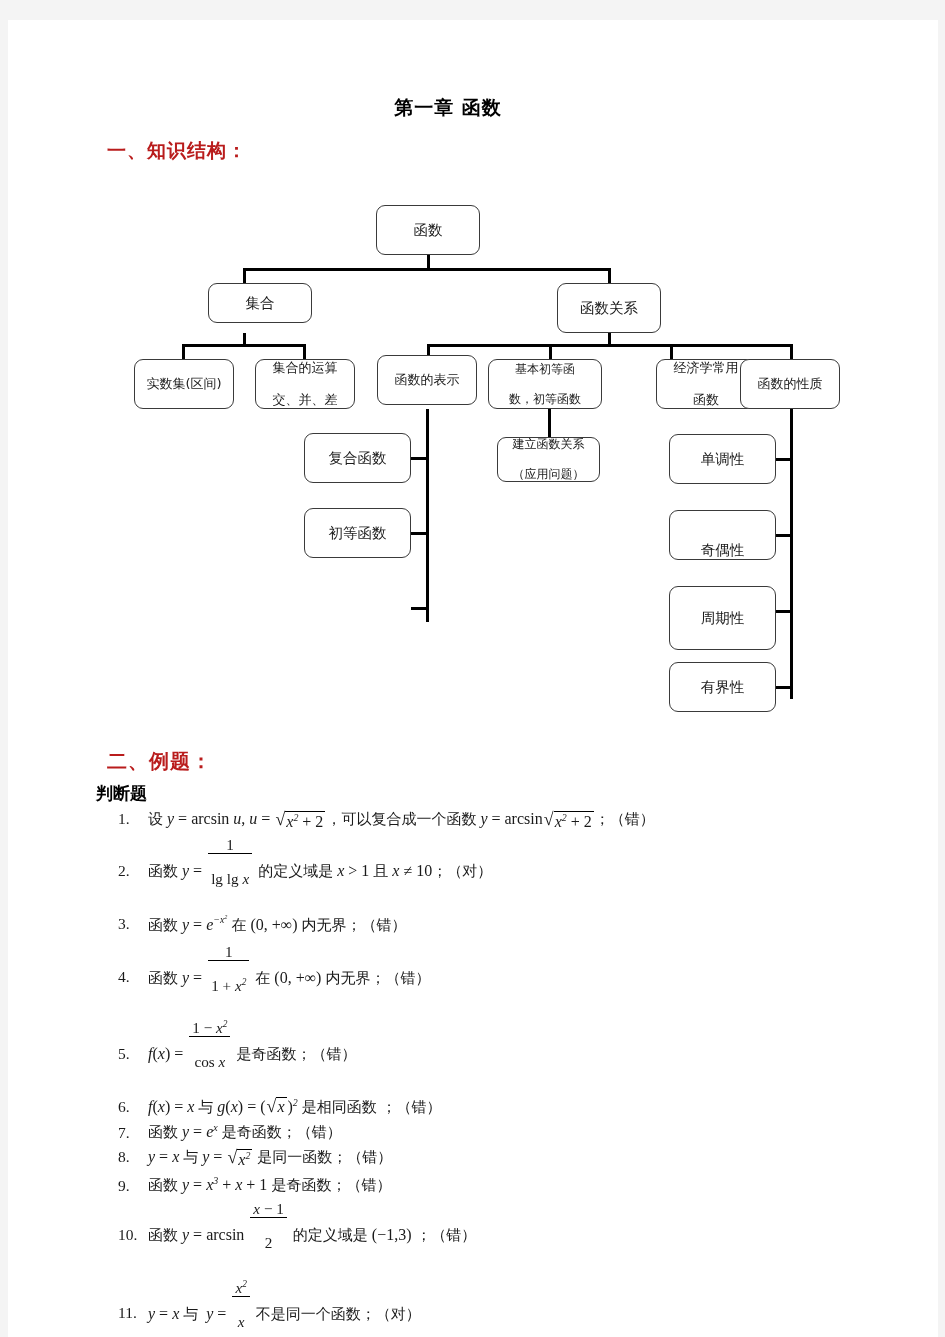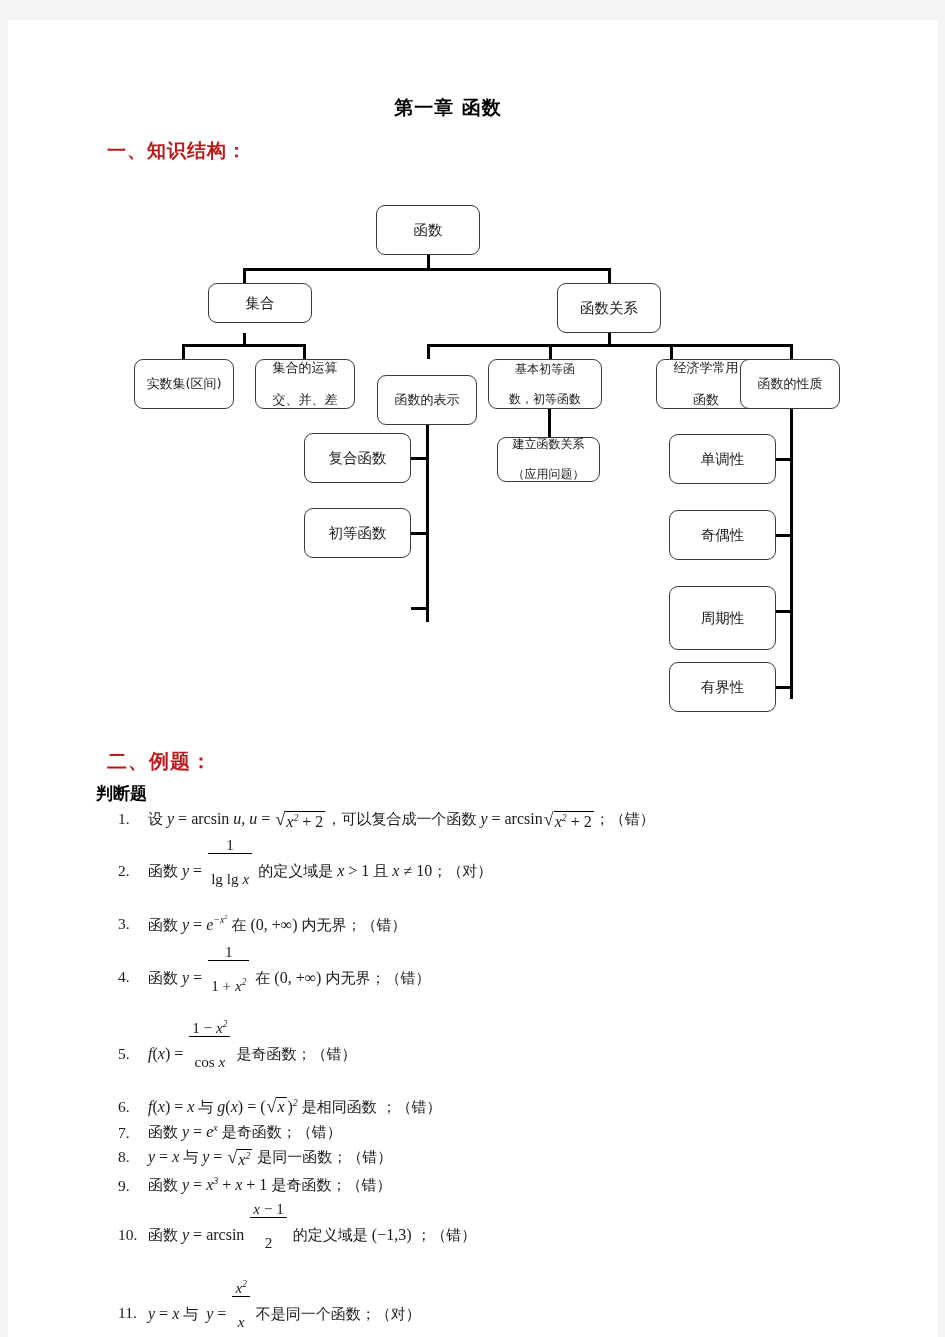--- a/index.html
+++ b/index.html
@@ -188,21 +188,21 @@
     <div class="line vline" style="left:541px; top:324px; height:15px;"></div>
     <div class="line vline" style="left:662px; top:324px; height:15px;"></div>
     <div class="line vline" style="left:782px; top:324px; height:15px;"></div>
 
     <div class="node small" style="left:126px; top:339px; width:100px; height:50px;">
       <span>实数集(区间)</span>
     </div>
     <div class="node small" style="left:247px; top:339px; width:100px; height:50px;">
       <span><span>集合的运算</span><br><span>交、并、差</span></span>
     </div>
-    <div class="node small" style="left:369px; top:355px; width:100px; height:50px;">
+    <div class="node small" style="left:369px; top:335px; width:100px; height:50px;">
       <span>函数的表示</span>
     </div>
     <div class="node tiny" style="left:480px; top:339px; width:114px; height:50px;">
       <span><span>基本初等函</span><br><span>数，初等函数</span></span>
     </div>
     <div class="node small" style="left:648px; top:339px; width:100px; height:50px;">
       <span><span>经济学常用</span><br><span>函数</span></span>
     </div>
     <div class="node small" style="left:732px; top:339px; width:100px; height:50px;">
       <span>函数的性质</span>
@@ -227,21 +227,21 @@
 
     <div class="line vline" style="left:781.5px; top:389px; height:290px;"></div>
     <div class="line hline" style="left:767px; top:438px; width:17px;"></div>
     <div class="line hline" style="left:767px; top:514px; width:17px;"></div>
     <div class="line hline" style="left:767px; top:590px; width:17px;"></div>
     <div class="line hline" style="left:767px; top:666px; width:17px;"></div>
 
     <div class="node" style="left:661px; top:414px; width:107px; height:50px;">
       <span>单调性</span>
     </div>
-    <div class="node" style="left:661px; top:490px; width:107px; height:50px;">
+    <div class="node" style="left:661px; top:490px; width:107px; height:50px;align-items:flex-end;">
       <span>奇偶性</span>
     </div>
     <div class="node" style="left:661px; top:566px; width:107px; height:64px;">
       <span>周期性</span>
     </div>
     <div class="node" style="left:661px; top:642px; width:107px; height:50px;">
       <span>有界性</span>
     </div>
   </div>
 

